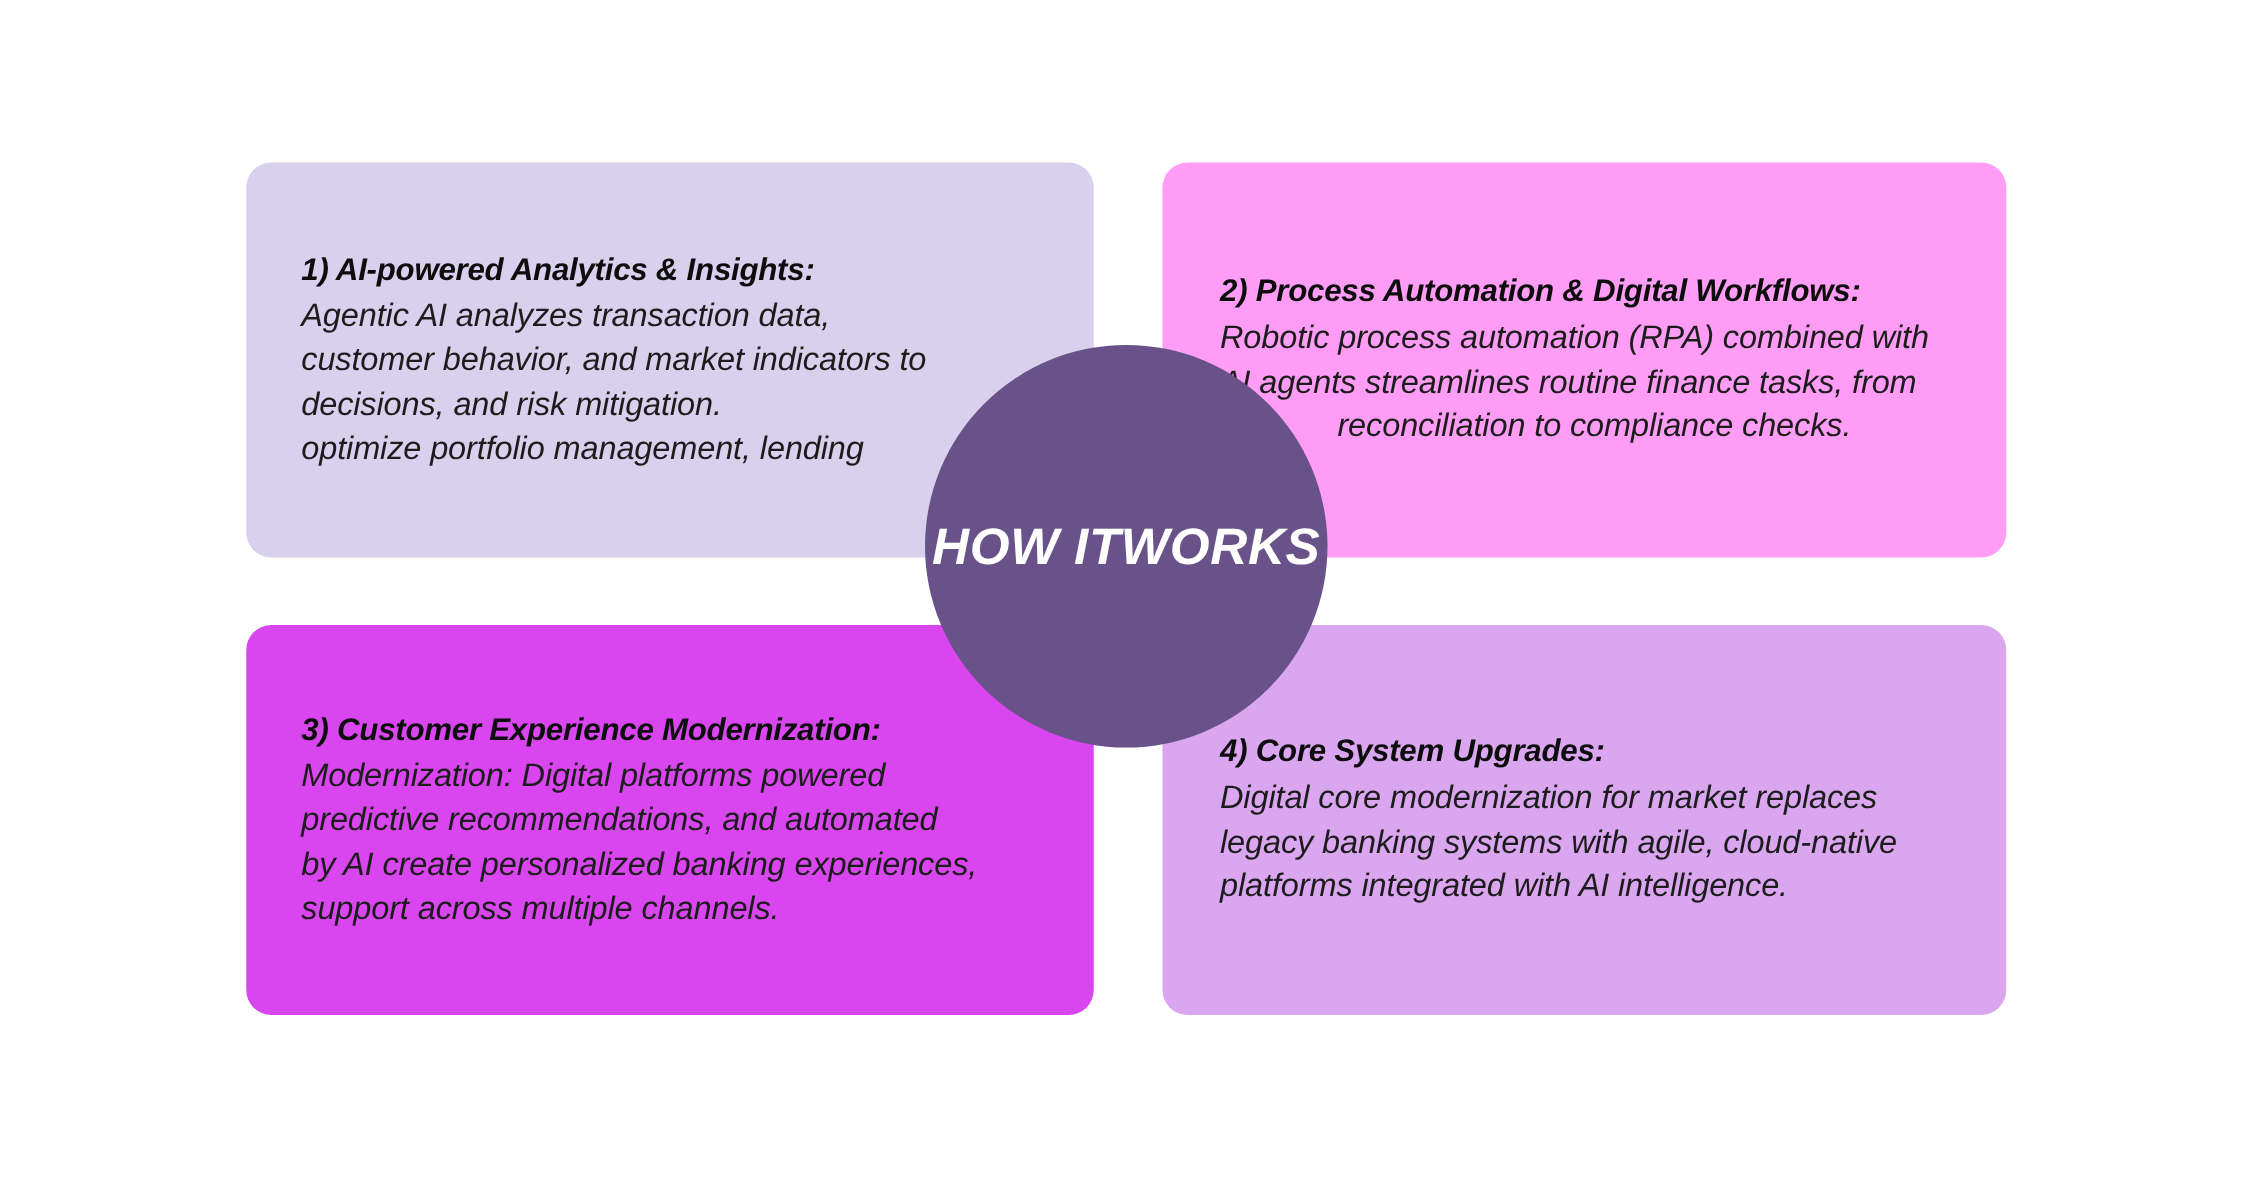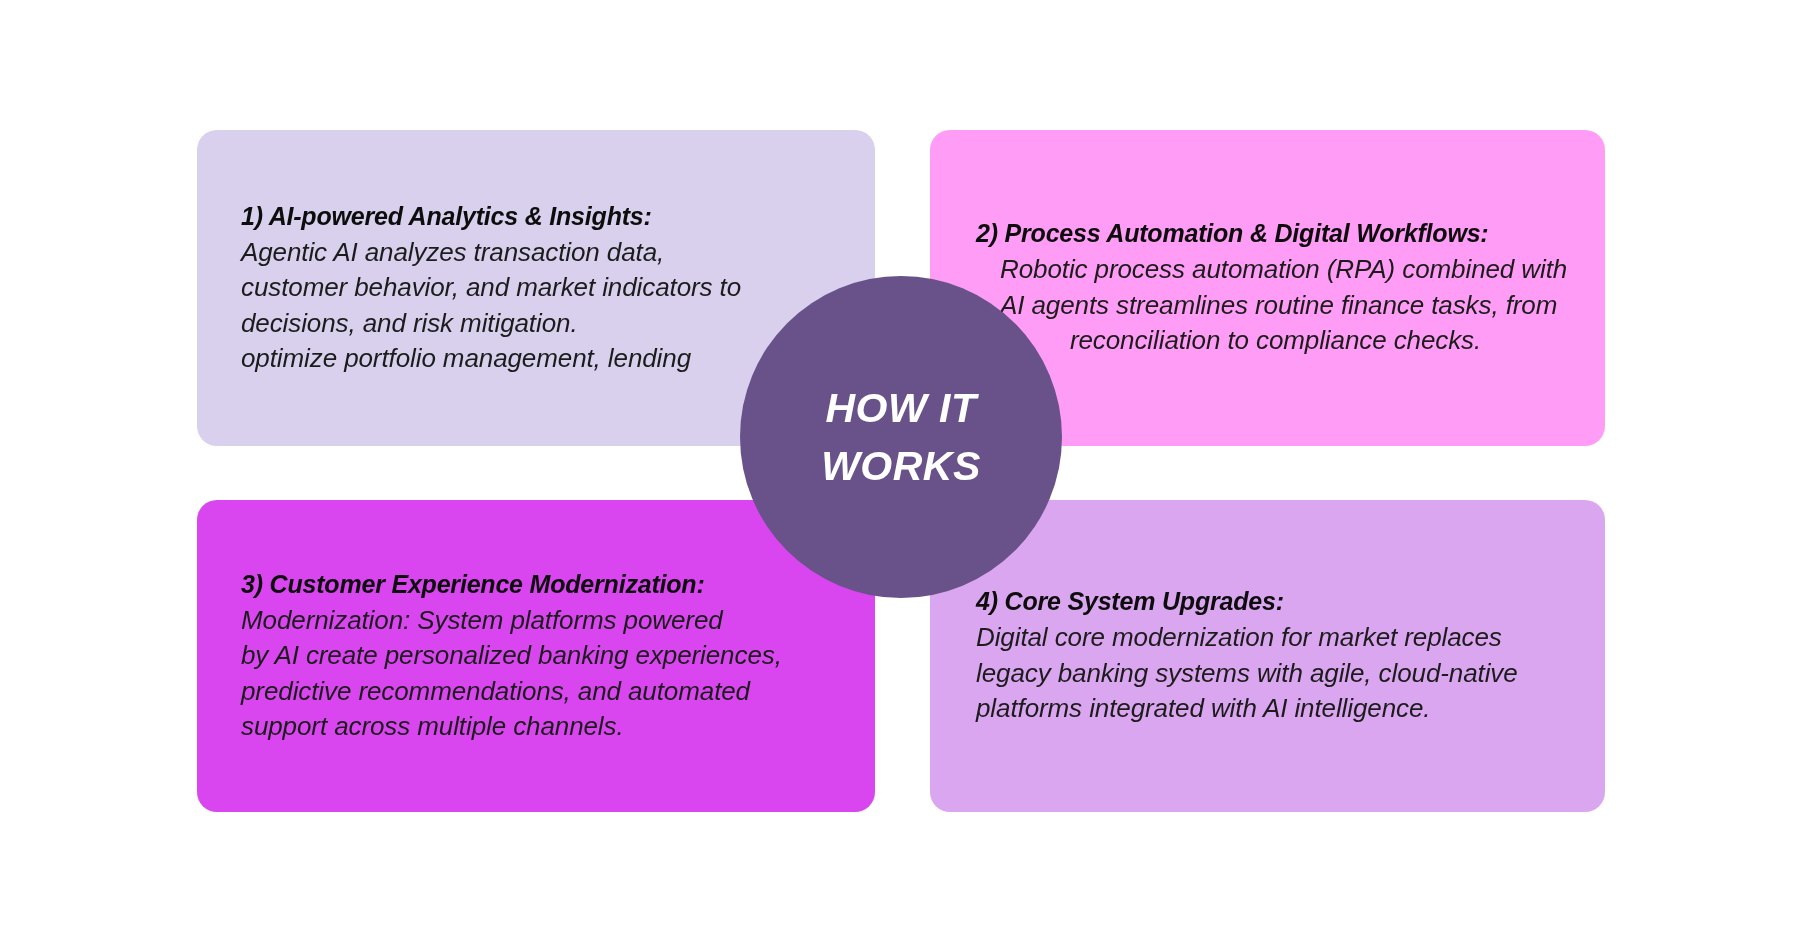--- a/index.html
+++ b/index.html
@@ -85,41 +85,41 @@
   .card-body {
     font-size: 26px;
     font-weight: 400;
     color: #1c1c1c;
     line-height: 1.36;
     letter-spacing: -0.1px;
   }
 
   
   .card-q2 .card-body { text-align: center; }
-  .card-q2 .card-body .line-left { display: block; text-align: left; margin-left: 24px; }
+  .card-q2 .card-body .line-left { display: block; text-align: left; }
 
   .card-q1 .card-body,
   .card-q3 .card-body,
   .card-q4 .card-body { text-align: left; }
 
   .card-q1 .card-body .line-left,
   .card-q3 .card-body .line-left,
   .card-q4 .card-body .line-left { display: block; }
 
   
   .hub {
     position: absolute;
     left: 740px;
     top: 276px;
     width: 322px;
     height: 322px;
     border-radius: 50%;
     background: #685289;
     display: flex;
-    flex-direction: column;
+    flex-direction: row;
     align-items: center;
     justify-content: center;
     z-index: 10;
   }
 
   .hub-line {
     color: #ffffff;
     font-size: 41px;
     font-weight: bold;
     letter-spacing: 0.5px;
@@ -148,23 +148,23 @@
     <div class="card-body">
       <span class="line-left">Robotic process automation (RPA) combined with</span>
       <span class="line-left">AI agents streamlines routine finance tasks, from</span>
       <span>reconciliation to compliance checks.</span>
     </div>
   </div>
 
   <div class="card card-q3">
     <div class="card-heading">3) Customer Experience Modernization:</div>
     <div class="card-body">
-      <span class="line-left">Modernization: System platforms powered</span>
+      <span class="line-left">Modernization: Digital platforms powered</span>
+      <span class="line-left">predictive recommendations, and automated</span>
       <span class="line-left">by AI create personalized banking experiences,</span>
-      <span class="line-left">predictive recommendations, and automated</span>
       <span class="line-left">support across multiple channels.</span>
     </div>
   </div>
 
   <div class="card card-q4">
     <div class="card-heading">4) Core System Upgrades:</div>
     <div class="card-body">
       <span class="line-left">Digital core modernization for market replaces</span>
       <span class="line-left">legacy banking systems with agile, cloud-native</span>
       <span class="line-left">platforms integrated with AI intelligence.</span>

